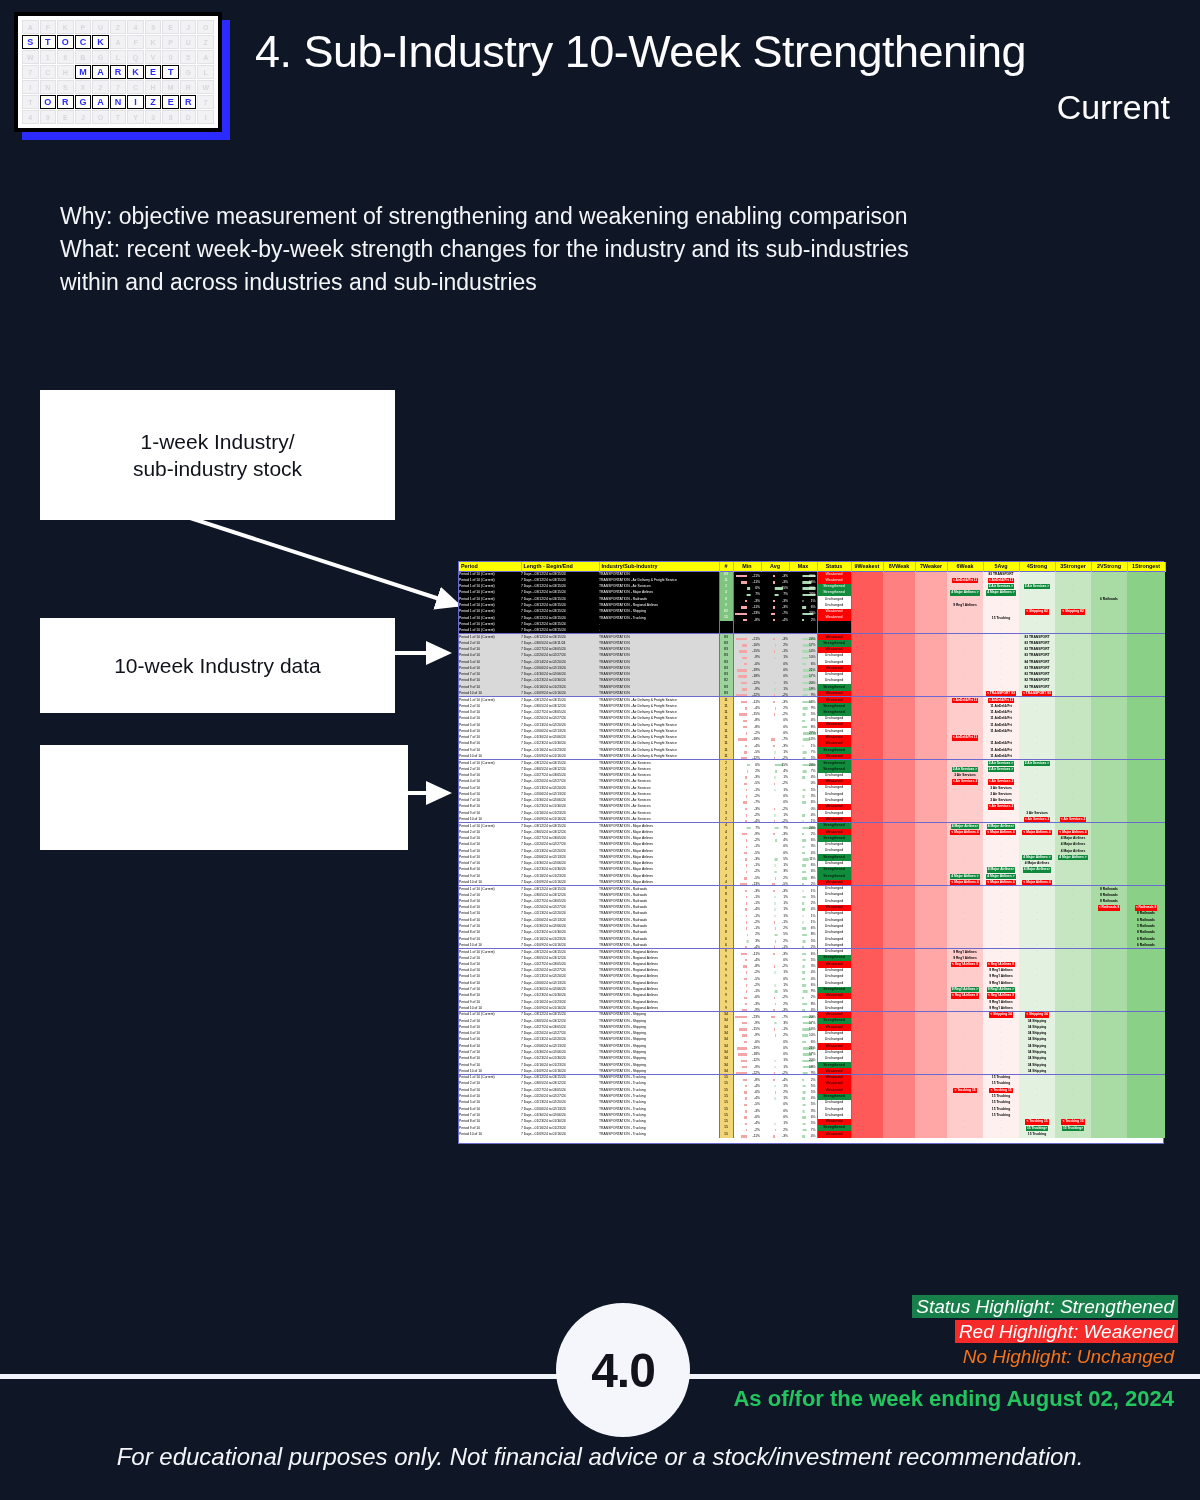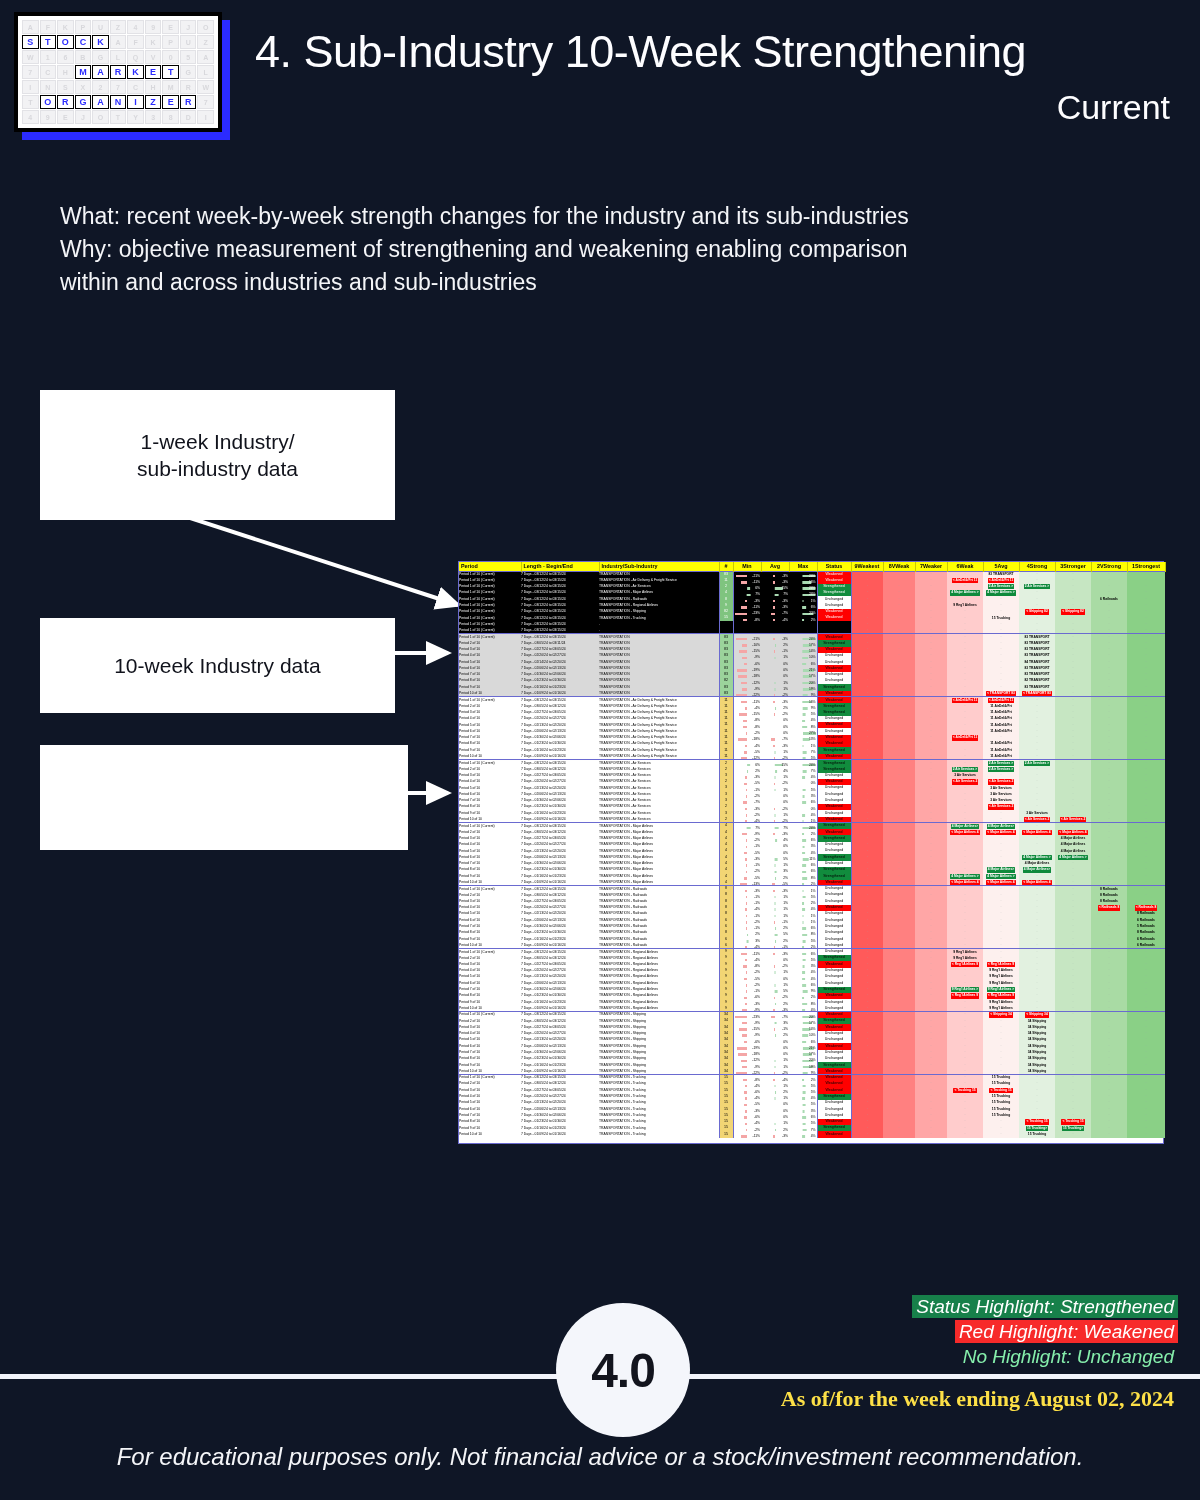--- a/index.html
+++ b/index.html
@@ -87,28 +87,28 @@
   .bar { position:absolute; top:0.6px; height:4.6px; }
   .bar-red { background:#f4a6a6; }
   .bar-grn { background:#a9dab2; }
   .bar-lbl { position:absolute; right:1px; top:0.4px; font-size:3.3px; }
 
   
   #legend { position:absolute; right:22px; top:1294px; text-align:right; font-style:italic; font-size:19px; line-height:25px; }
   #legend span { padding:1px 4px; }
   .lg-green { background:#17804a; color:#ffffff; }
   .lg-red { background:#f72a2a; color:#ffffff; }
-  .lg-none { color:#86efac; }
+  .lg-none { color:#f97316; }
 
   
   #footer-rule { position:absolute; left:0; right:0; top:1374px; height:5px; background:#f2f4fb; }
   #score-circle { position:absolute; left:556px; top:1303px; width:134px; height:134px; border-radius:50%;
                   background:#f4f6fb; color:#12141d; display:flex; align-items:center; justify-content:center;
                   font-size:48px; font-weight:700; letter-spacing:-1px; }
-  #asof { position:absolute; right:26px; top:1386px; font-size:22px; font-weight:700; color:#fde047;font-family:Liberation Serif, serif; }
+  #asof { position:absolute; right:26px; top:1386px; font-size:22px; font-weight:700; color:#22c55e; }
   #disclaimer { position:absolute; left:0; right:0; top:1443px; text-align:center; font-style:italic;
                 font-size:24px; font-weight:300; color:#f4f5f8; }
 </style>
 </head>
 <body>
 
 <div id="logo-block">
   <div id="logo-shadow"></div>
   <div id="logo-frame">
     <div class="logo-grid" id="logo-grid">
@@ -190,28 +190,28 @@
         <div class="lc">D</div>
         <div class="lc">I</div>
       </div>
   </div>
 </div>
 
 <div id="page-title">4. Sub-Industry 10-Week Strengthening</div>
 <div id="page-subtitle">Current</div>
 
 <div id="desc">
+  <div>Why: objective measurement of strengthening and weakening enabling comparison</div>
   <div>What: recent week-by-week strength changes for the industry and its sub-industries</div>
-  <div>Why: objective measurement of strengthening and weakening enabling comparison</div>
   <div>within and across industries and sub-industries</div>
 </div>
 
 <div class="callout" id="callout-1">
   <div class="sub">1-week Industry/</div>
-  <div class="sub">sub-industry data</div>
+  <div class="sub">sub-industry stock</div>
 </div>
 <div class="callout" id="callout-2">
   <div class="sub">10-week Industry data</div>
 </div>
 <div class="callout" id="callout-3">
 </div>
 
 <svg class="arrow" id="arrow-1" width="330" height="110">
   <defs>
       <marker id="ah1" markerWidth="7" markerHeight="7" refX="5.5" refY="3" orient="auto">

